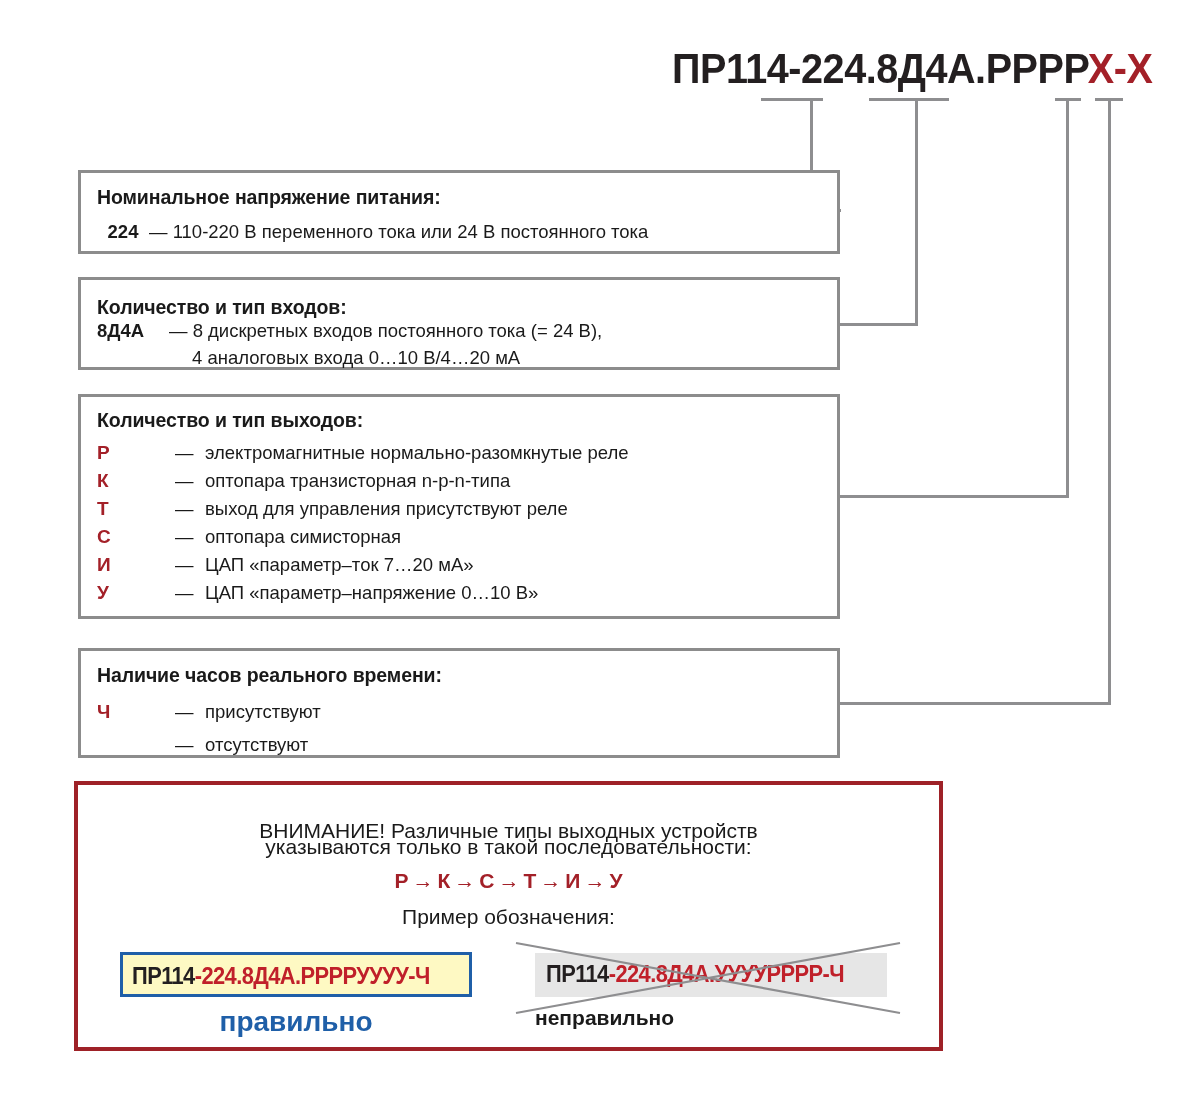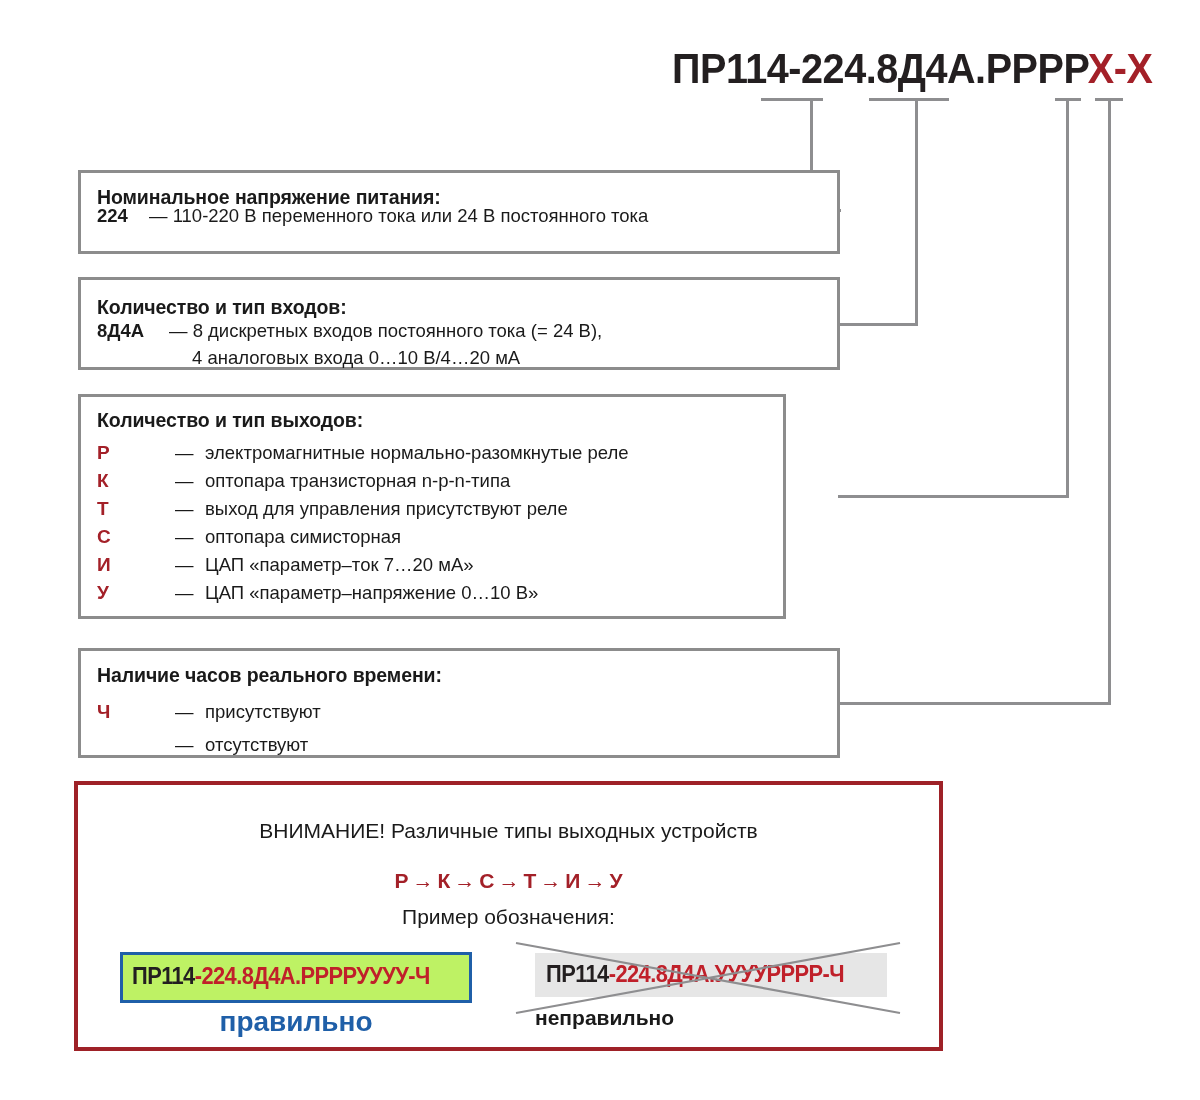--- a/index.html
+++ b/index.html
@@ -63,32 +63,32 @@
     white-space: nowrap;
   }
   .code-strong {
     font-weight: bold;
     color: #1a1a1a;
   }
 
   
   #box-power { left: 78px; top: 170px; width: 762px; height: 84px; }
   #box-power .box-title { position: absolute; left: 16px; top: 13px; }
-  #box-power .row { position: absolute; left: 16px; top: 32px; }
+  #box-power .row { position: absolute; left: 16px; top: 48px; text-align: center; }
   #box-power .row .k { display: inline-block; width: 52px; }
 
   
   #box-inputs { left: 78px; top: 277px; width: 762px; height: 93px; }
   #box-inputs .box-title { position: absolute; left: 16px; top: 16px; }
   #box-inputs .row1 { position: absolute; left: 16px; top: 40px; }
   #box-inputs .row2 { position: absolute; left: 111px; top: 67px; }
   #box-inputs .k { display: inline-block; width: 72px; }
 
   
-  #box-outputs { left: 78px; top: 394px; width: 708px; height: 225px; }
+  #box-outputs { left: 78px; top: 394px; width: 762px; height: 225px; }
   #box-outputs .box-title { position: absolute; left: 16px; top: 12px; }
   #box-outputs .olist { position: absolute; left: 16px; top: 42px; }
   #box-outputs .orow { height: 28px; line-height: 28px; white-space: nowrap; }
   #box-outputs .oletter {
     display: inline-block;
     width: 78px;
     font-weight: bold;
     font-size: 19px;
     color: #A32028;
   }
@@ -154,23 +154,23 @@
     transform: scaleX(0.95);
     transform-origin: left center;
   }
   .ex-code .red { color: #C0202A; }
 
   #ex-right-box {
     position: absolute;
     left: 42px;
     top: 167px;
     width: 352px;
-    height: 51px;
+    height: 45px;
     border: 3px solid #1F5FA8;
-    background: #bef264;
+    background: #fef9c3;
     box-sizing: border-box;
   }
   #ex-right-box .ex-code {
     position: absolute;
     left: 9px;
     top: 8px;
   }
   #ex-right-label {
     position: absolute;
     left: 42px;
@@ -293,20 +293,21 @@
       </div>
       <div class="rrow">
         <span class="rletter"></span><span class="rdash rtext">—</span><span class="rtext">отсутствуют</span>
       </div>
     </div>
   </div>
 
   <div id="warning-box">
 
     <div class="warn-line" id="warn-l1">ВНИМАНИЕ! Различные типы выходных устройств</div>
+    <div class="warn-line" id="warn-l2">указываются только в такой последовательности:</div>
 
     <div id="warn-seq">
       <span>Р</span><span class="arw">→</span><span>К</span><span class="arw">→</span><span>С</span><span class="arw">→</span><span>Т</span><span class="arw">→</span><span>И</span><span class="arw">→</span><span>У</span>
     </div>
 
     <div class="warn-line" id="warn-l3">Пример обозначения:</div>
 
     <div id="ex-right-box">
       <div class="ex-code">
         <span>ПР114</span><span class="red">-224.8Д4А.РРРРУУУУ-Ч</span>

